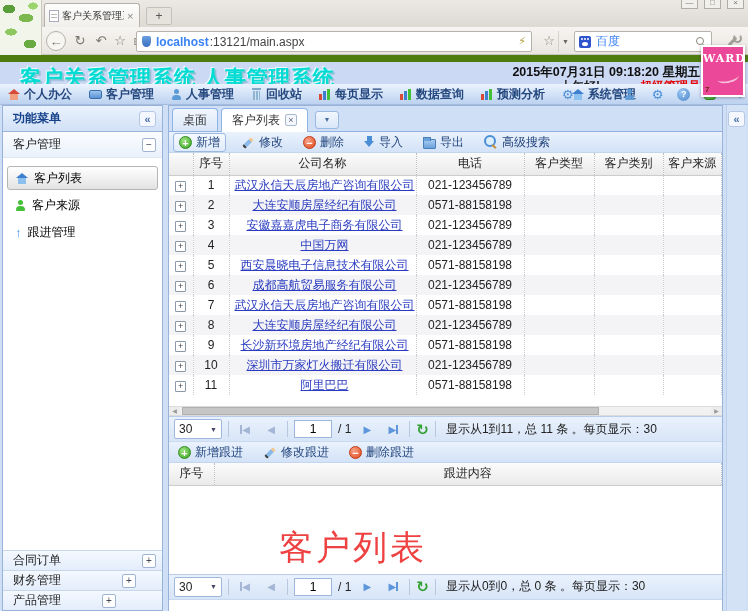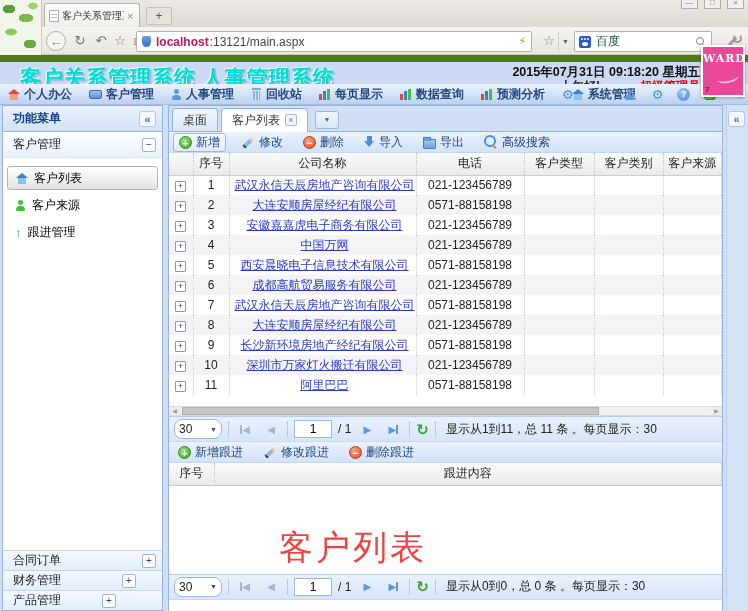--- a/index.html
+++ b/index.html
@@ -26,31 +26,31 @@
   .newtab{position:absolute;left:146px;top:7px;width:26px;height:18px;background:#e6e2dc;border:1px solid #c5c1ba;border-radius:2px;
     text-align:center;line-height:16px;color:#555;font-size:12px}
   .winctrl{position:absolute;right:4px;top:-3px;display:flex;gap:6px}
   .winctrl span{width:17px;height:12px;border:1px solid #b0aca6;background:#f2f0ec;color:#777;font-size:8px;line-height:10px;text-align:center}
   .navrow{position:absolute;left:0;top:27px;width:748px;height:28px;background:linear-gradient(#f6f4f1,#e9e6e0);border-bottom:1px solid #c9c5bf}
   .navico{position:absolute;top:31px;width:20px;height:20px;color:#7b7670;font-size:13px;line-height:20px;text-align:center}
   .navico.circ{border:1px solid #b4b0a8;border-radius:50%;background:#f8f6f2}
   .urlbar{position:absolute;left:136px;top:31px;width:396px;height:21px;background:#fff;border:1px solid #b6b2ab;border-radius:2px;
     display:flex;align-items:center;gap:5px;padding:0 5px}
   .shield{width:9px;height:11px;background:linear-gradient(#6aa0e0,#3a6fc0);border-radius:2px 2px 50% 50%;flex:0 0 auto}
-  .urlhost{font-weight:bold;color:#be185d}
+  .urlhost{font-weight:bold;color:#3b82f6}
   .urlrest{color:#444}
   .urlbolt{margin-left:auto;color:#b8a040;font-size:11px}
   .starbtn{position:absolute;left:540px;top:31px;width:18px;height:21px;color:#8a857e;font-size:13px;line-height:20px;text-align:center}
   .ddbtn{position:absolute;left:558px;top:31px;width:14px;height:21px;color:#6a6560;font-size:7px;line-height:21px;text-align:center;border-left:1px solid #d4d0ca}
   .searchbox{position:absolute;left:574px;top:31px;width:138px;height:21px;background:#fff;border:1px solid #b6b2ab;border-radius:2px;
     display:flex;align-items:center;gap:5px;padding:0 4px}
   .paw{width:12px;height:12px;border-radius:2px;background:#2e55cc;position:relative;flex:0 0 auto}
   .paw::before{content:"";position:absolute;left:2px;top:2px;width:2px;height:2px;border-radius:50%;background:#fff;box-shadow:3px 0 #fff,6px 0 #fff}
   .paw::after{content:"";position:absolute;left:3px;bottom:2px;width:6px;height:4px;border-radius:50%;background:#fff}
-  .searchtext{color:#14532d}
+  .searchtext{color:#3b82f6}
   .magsm{margin-left:auto;width:12px;height:12px;position:relative}
   .magsm::before{content:"";position:absolute;left:1px;top:1px;width:6px;height:6px;border:1.5px solid #8a857e;border-radius:50%}
   .magsm::after{content:"";position:absolute;left:8px;top:8px;width:4px;height:1.5px;background:#8a857e;transform:rotate(45deg);transform-origin:0 0}
   .wrench{position:absolute;left:726px;top:34px;width:16px;height:16px}
   .wrench::before{content:"";position:absolute;left:1px;top:6px;width:11px;height:3px;background:#a39e97;border-radius:2px;transform:rotate(-45deg)}
   .wrench::after{content:"";position:absolute;right:0;top:0;width:5px;height:5px;border:2px solid #a39e97;border-radius:50%;border-top-color:transparent}
 
   
   .apphead{position:absolute;left:0;top:55px;width:748px;height:29px;background:#ccd9f4;border-top:7px solid #4d7c0f}
   .apptitle{position:absolute;left:20px;top:2px;font-size:21px;font-weight:bold;letter-spacing:1px;color:#00dcd4;
@@ -162,21 +162,21 @@
     font-size:9px;line-height:9px;text-align:center;border-radius:1px}
 
   .gridfill{height:11px;background:#fff}
   .hscroll{position:relative;height:10px;background:#f1f1f1;border-top:1px solid #dcdcdc;border-bottom:1px solid #dcdcdc}
   .hs-arrow{position:absolute;top:0;width:11px;height:8px;color:#999;font-size:6px;line-height:8px;text-align:center;background:#ececec}
   .hs-left{left:0}.hs-right{right:0}
   .hs-thumb{position:absolute;left:13px;top:0;width:417px;height:8px;background:#c6c6c6;border:1px solid #b0b0b0}
 
   .pgbar{height:26px;display:flex;align-items:center;gap:6px;padding:0 5px;background:linear-gradient(#e9f1fd,#d8e5f7);
     border-top:1px solid #b9cdea;border-bottom:1px solid #c9d9f0}
-  .psel{width:48px;height:20px;background:#fff;border:1px solid #9db8dc;border-radius:8px;display:flex;align-items:center;justify-content:space-between;padding:0 4px}
+  .psel{width:48px;height:20px;background:#fff;border:1px solid #9db8dc;border-radius:2px;display:flex;align-items:center;justify-content:space-between;padding:0 4px}
   .psel .dd{font-size:7px;color:#446}
   .vsep{width:1px;height:16px;background:#b8c8e0}
   .pbtn{display:flex;align-items:center;justify-content:center;width:20px;height:18px;font-size:10px}
   .pbtn .bar{width:2px;height:9px;background:currentColor}
   .pbtn.dis{color:#a4b6d4}
   .pbtn.en{color:#5e96dc}
   .pin{width:38px;height:18px;border:1px solid #9db8dc;text-align:center;font-size:12px;font-family:inherit}
   .pof{color:#222}
   .pinfo{color:#222;margin-left:4px;white-space:nowrap}
 

